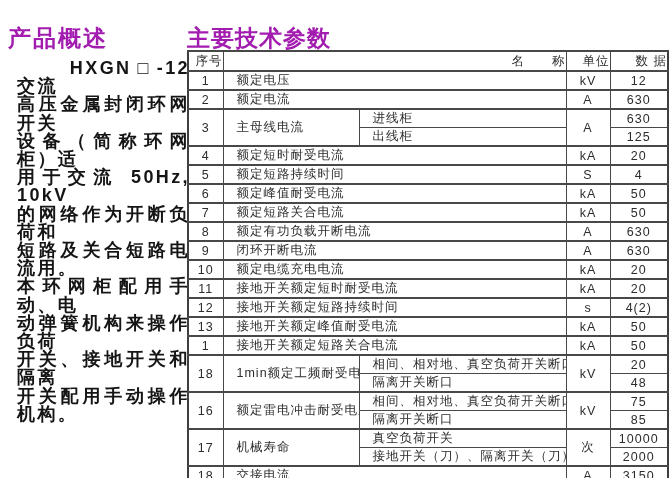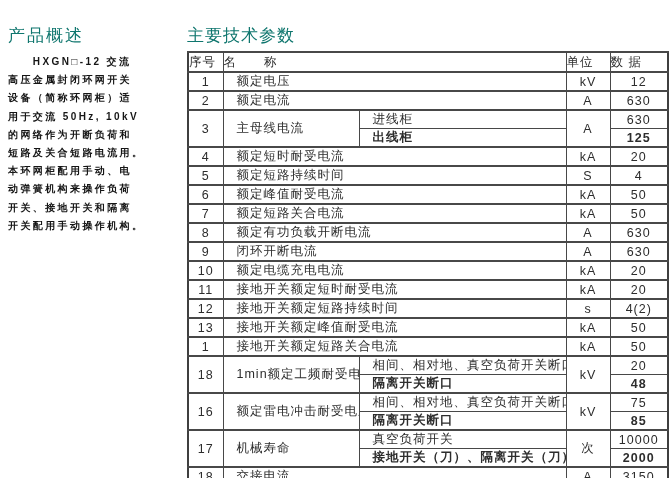--- a/index.html
+++ b/index.html
@@ -8,69 +8,70 @@
     font-family: "Liberation Sans", "DejaVu Sans", sans-serif;
     width: 672px; height: 478px;
   }
   .page {
     position: relative;
     width: 672px; height: 478px;
     background: #ffffff;
     overflow: hidden;
   }
   .red-title {
-    color: #0f766e;
-    font-size: 17px;
-    font-weight: normal;
+    color: #a21caf;
+    font-size: 23px;
+    font-weight: bold;
     letter-spacing: 2px;
     line-height: 1;
   }
   
   .overview {
     position: absolute;
     left: 8px; top: 27px;
     width: 182px;
   }
   .overview .red-title { margin-bottom: 9px; }
   .overview-text {
     white-space: pre-line;
-    font-size: 10px;
+    font-size: 18px;
     font-weight: bold;
     color: #151515;
     line-height: 18.2px;
     letter-spacing: 2.4px;
     text-align: justify;
+    margin-left: 9px;
   }
   
   .params {
     position: absolute;
     left: 187px; top: 27px;
     width: 480px;
   }
-  .params .red-title { margin-bottom: 7px; letter-spacing: 1px; }
+  .params .red-title { letter-spacing: 1px; }
   table.params-table {
     border-collapse: collapse;
     table-layout: fixed;
     width: 480px;
     border: 2px solid #3f3f3f;
   }
   .params-table th, .params-table td {
     border: 1px solid #484848;
     border-top-width: 2px;
     height: 18px;
     padding: 0;
     font-size: 12.5px;
     font-weight: normal;
     color: #2d2d2d;
     letter-spacing: 1px;
     overflow: hidden;
     white-space: nowrap;
   }
-  .params-table thead th { height: 20px; text-align: left; }
-  .params-table tr.subrow td { border-top-width: 1px; font-weight: bold; }
+  .params-table thead th { height: 20px; text-align: right; }
+  .params-table tr.subrow td { border-top-width: 1px; }
   .params-table td.c { text-align: center; }
   .params-table td.l { text-align: left; padding-left: 13px; }
 </style>
 </head>
 <body>
 
 <div class="page">
 
   <aside class="overview">
     <h2 class="red-title">产品概述</h2>

